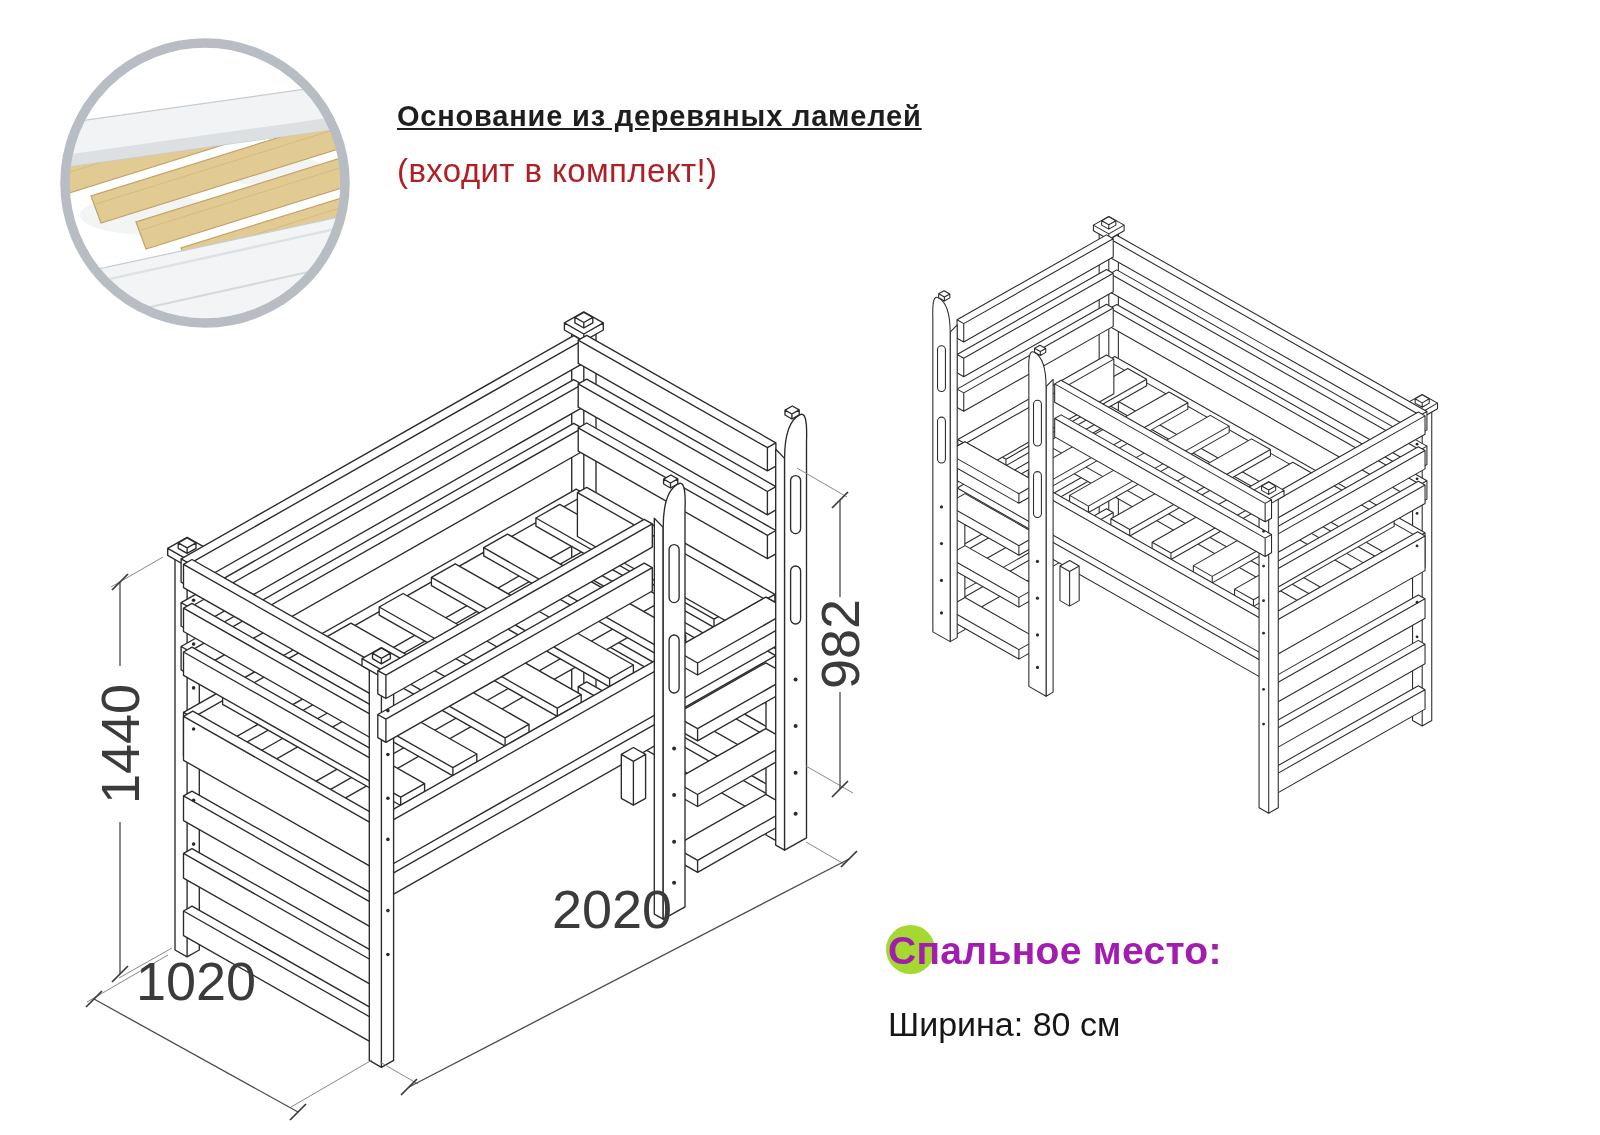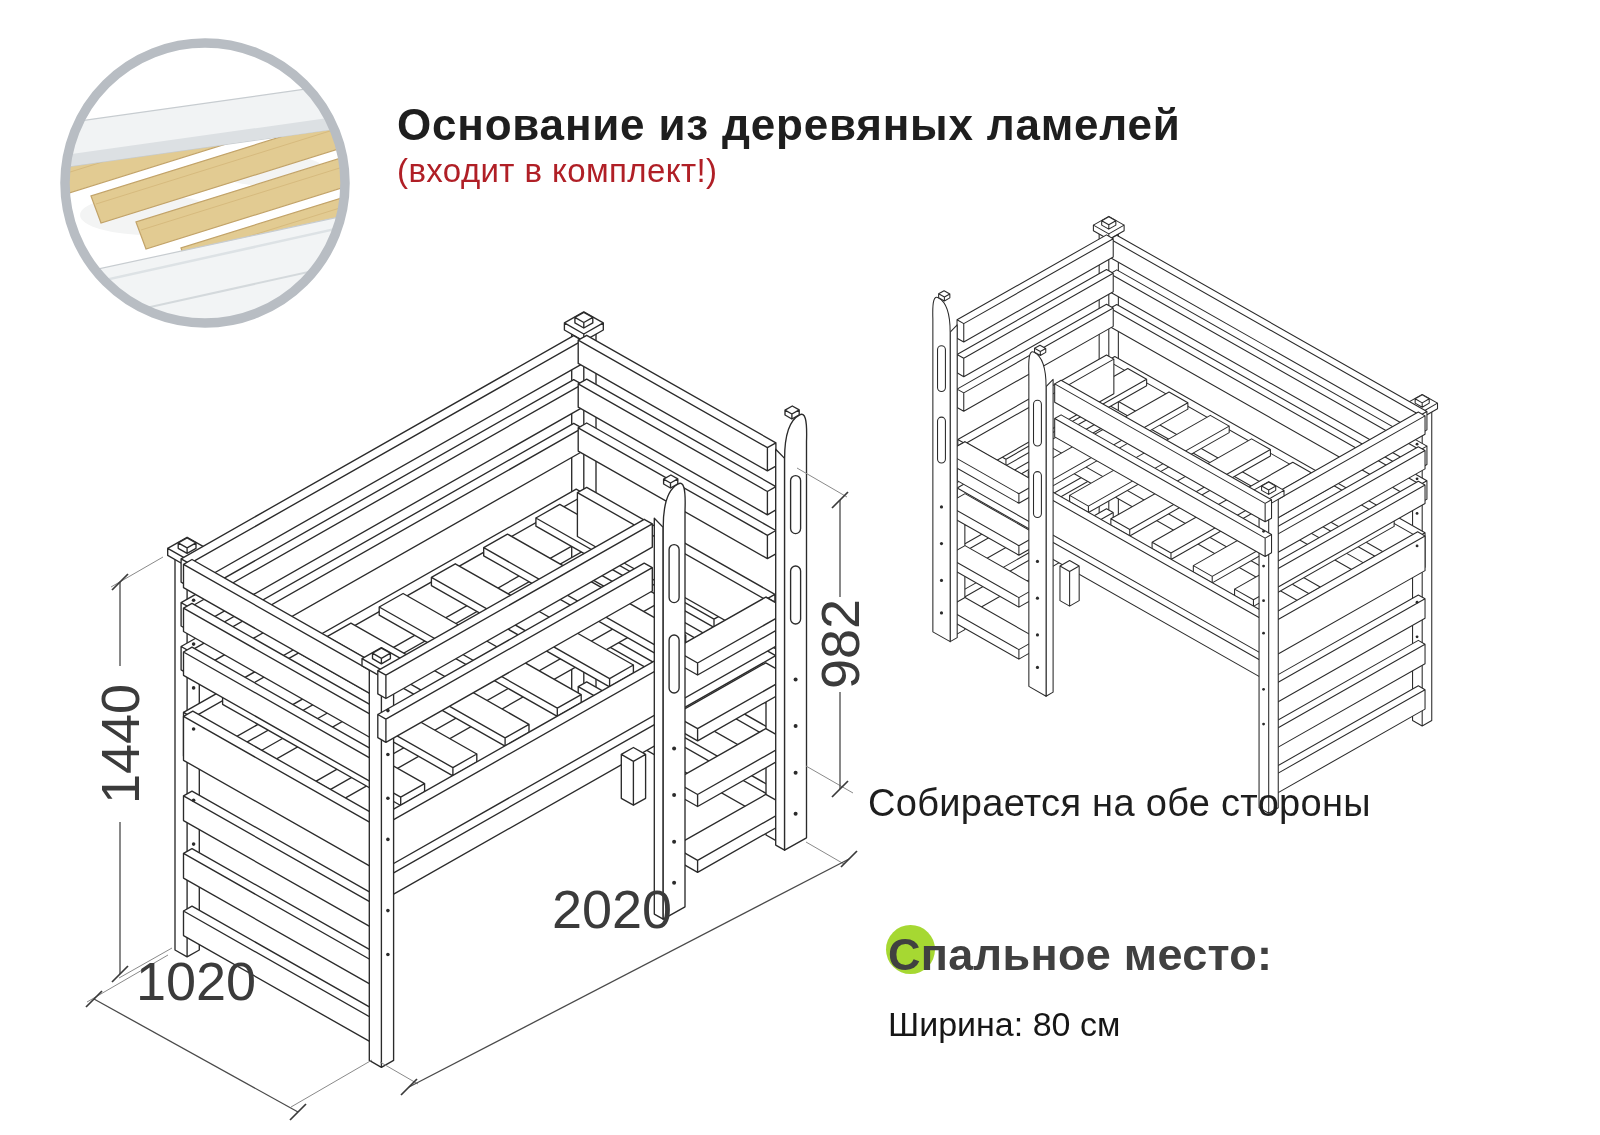--- a/index.html
+++ b/index.html
@@ -2,34 +2,34 @@
 <html style="--red: #b01f26; --green: #a6d832;"><head>
 <meta charset="utf-8">
 <style>
   html,body{margin:0;padding:0;background:#ffffff;}
   .canvas{
     position:relative;width:1600px;height:1135px;background:#ffffff;overflow:hidden;
     font-family:"Liberation Sans","DejaVu Sans",sans-serif;color:#1e1e1e;
   }
   .canvas svg.scene{position:absolute;left:0;top:0;}
   .headline{
-    position:absolute;left:397px;top:100px;font-size:44px;font-weight:600;
-    letter-spacing:0.8px;color:#1e1e1e;white-space:nowrap;z-index:3;
+    position:absolute;left:397px;top:100px;font-size:29px;font-weight:600;
+    letter-spacing:0.8px;color:#1e1e1e;white-space:nowrap;z-index:3;text-decoration:underline;
   }
   .subtitle{
     position:absolute;left:397px;top:152px;font-size:33px;font-weight:500;
     letter-spacing:0.4px;color:var(--red,#b01f26);white-space:nowrap;z-index:3;
   }
   .both-sides{
     position:absolute;left:868px;top:782px;font-size:38px;font-weight:500;
     letter-spacing:0.3px;color:#1e1e1e;white-space:nowrap;z-index:3;
   }
   .sleep-title{
-    position:absolute;left:888px;top:929px;font-size:45px;font-weight:700;
-    letter-spacing:0.3px;color:#404040;white-space:nowrap;z-index:3;
+    position:absolute;left:888px;top:929px;font-size:39px;font-weight:700;
+    letter-spacing:0.3px;color:#a21caf;white-space:nowrap;z-index:3;
   }
   .green-dot{
     position:absolute;left:886px;top:925px;width:49px;height:49px;border-radius:50%;
     background:var(--green,#a6d832);z-index:2;
   }
   .sleep-specs{
     position:absolute;left:888px;top:1005px;z-index:3;display:flex;gap:56px;
     font-size:34px;font-weight:500;color:#161616;white-space:nowrap;
   }
   .dim-label{font-family:"Liberation Sans","DejaVu Sans",sans-serif;}
@@ -195,20 +195,19 @@
         <text x="120" y="744" dy="0.35em" transform="rotate(-90 120 744)">1440</text>
         <text x="196" y="1000">1020</text>
         <text x="612" y="928">2020</text>
         <text x="840" y="644" dy="0.35em" transform="rotate(-90 840 644)">982</text>
       </g>
     </g>
   </svg>
 
   <div class="headline">Основание из деревяных ламелей</div>
   <div class="subtitle">(входит в комплект!)</div>
-  <div class="both-sides">Собирается на обе стороны</div>
 
   <div class="green-dot"></div>
   <div class="sleep-title">Спальное место:</div>
   <div class="sleep-specs">
     <span>Ширина: 80 см</span>
   </div>
 </div>
 
 </body></html>

